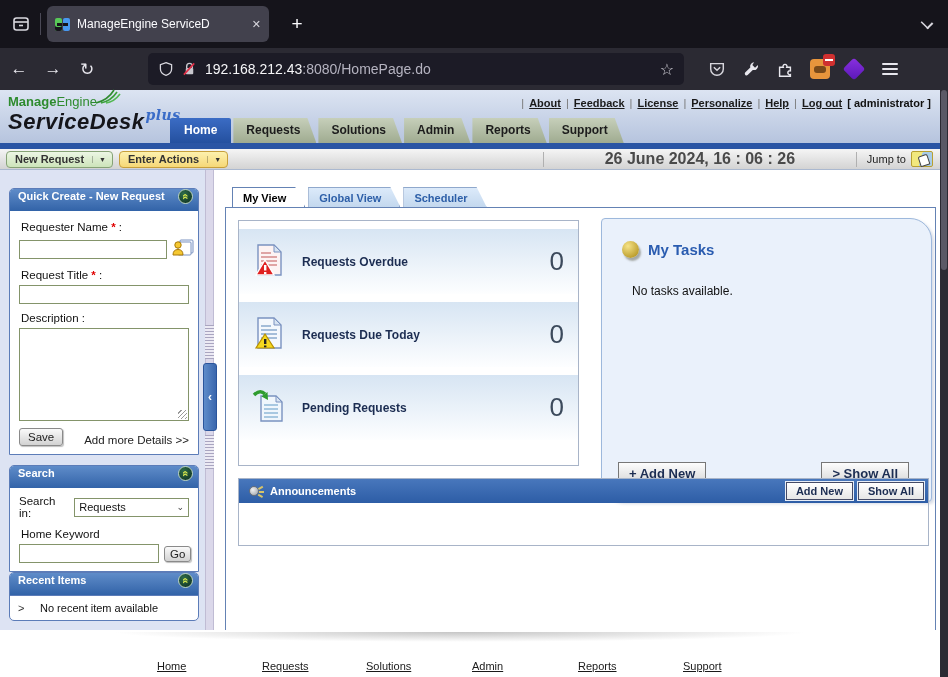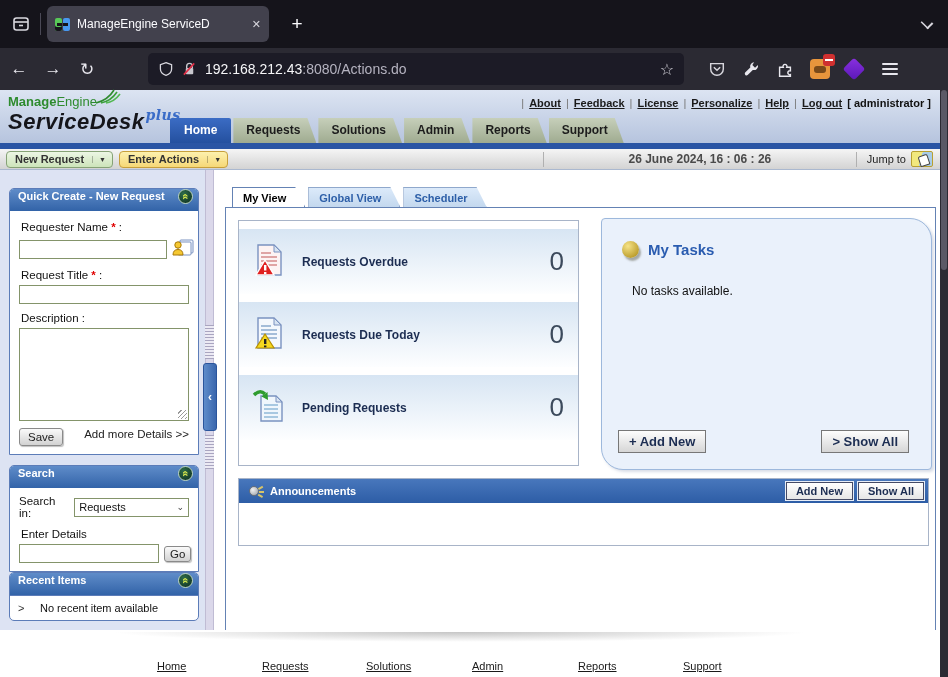--- a/index.html
+++ b/index.html
@@ -59,21 +59,21 @@
 
   
   .toolbar { position:absolute; left:0; top:149px; width:941px; height:21px; background:linear-gradient(#f5f5f5,#d3d3d3); border-bottom:1px solid #aab8cf; display:flex; align-items:center; }
   .tb-btn { display:flex; align-items:center; height:17px; border-radius:4px; font-size:11px; font-weight:bold; color:#333; margin-left:6px; }
   .tb-btn .lbl { padding:0 8px; }
   .tb-btn .arrow { border-left:1px solid rgba(0,0,0,0.25); padding:0 6px; font-size:7px; }
   .tb-green { background:linear-gradient(#ecf6e4,#cde4ba); border:1px solid #86a276; }
   .tb-yellow { background:linear-gradient(#fdf1ae,#f6d877); border:1px solid #c7a03c; }
   .tb-spacer { flex:1; }
   .tb-sep { width:1px; height:15px; background:#b0b0b0; }
-  .tb-date { width:312px; text-align:center; font-size:12px; font-weight:bold; color:#4a4a4a; }
+  .tb-date { width:312px; text-align:center; font-size:16px; font-weight:bold; color:#4a4a4a; }
   .jumpto { display:flex; align-items:center; gap:5px; padding:0 8px 0 10px; font-size:11px; color:#222; }
   .jump-icon { width:22px; height:16px; border:1px solid #b8a030; border-radius:2px; background:linear-gradient(105deg,#f2e87e 45%,#a8cce8 45%); position:relative; }
   .jump-icon::after { content:""; position:absolute; left:7px; top:3px; width:8px; height:9px; background:#fff; border:1px solid #444; border-radius:2px 2px 1px 1px; transform:rotate(-18deg); }
 
   
   .content { position:absolute; left:0; top:170px; width:941px; height:460px; }
   .sidebar { position:absolute; left:0; top:0; width:205px; height:460px; background:#dde3f3; }
   .divider { position:absolute; left:205px; top:0; width:9px; height:460px; background:#dbd8ea; border-left:1px solid #c0bcd4; border-right:1px solid #c0bcd4; }
   .grip { position:absolute; left:205px; width:9px; height:34px; background:repeating-linear-gradient(#a9a5c0 0 1px,#eceaf4 1px 3px); }
   .collapse-handle { position:absolute; left:203px; top:193px; width:14px; height:68px; background:linear-gradient(90deg,#5e8cca,#3a67ad); border:1px solid #2a559c; border-radius:3px; color:#fff; font-size:12px; font-weight:bold; display:flex; align-items:center; justify-content:center; }
@@ -85,21 +85,21 @@
   .collapse-ico { width:15px; height:15px; border-radius:50%; background:radial-gradient(circle at 35% 30%,#2e6b4a,#0d2e1e); border:1px solid #bcd4bc; color:#d9e84e; display:flex; align-items:center; justify-content:center; }
   .collapse-ico span { display:inline-block; transform:rotate(90deg); font-size:11px; font-weight:bold; line-height:1; }
   .panel-body { padding:7px 9px 8px 9px; }
   .f-label { font-size:11.5px; color:#111; margin:3px 0 4px 2px; }
   .req { color:#e00000; font-weight:bold; }
   .t-input { height:19px; border:1px solid #84946a; background:#fff; width:100%; }
   .req-row { display:flex; align-items:center; gap:4px; }
   .req-row .t-input { width:148px; }
   .textarea-box { height:93px; border:1px solid #84946a; position:relative; }
   .textarea-box::after { content:""; position:absolute; right:1px; bottom:1px; width:9px; height:9px; background:repeating-linear-gradient(135deg,transparent 0 2px,#999 2px 3px); }
-  .qc-foot { display:flex; align-items:flex-start; margin-top:7px; }
+  .qc-foot { display:flex; align-items:flex-end; margin-top:7px; }
   .gray-btn { background:linear-gradient(#fafafa,#d2d2d2); border:1px solid #8a8a8a; border-radius:3px; font-size:11.5px; color:#222; padding:2px 8px; box-shadow:1px 1px 1px rgba(0,0,0,.25); }
   .addmore { flex:1; text-align:right; font-size:11.5px; color:#222; }
   .sel-box { width:120px; height:19px; border:1px solid #84946a; display:flex; align-items:center; font-size:11px; color:#111; padding:0 4px; }
   .sel-box .chev { margin-left:auto; font-size:9px; color:#444; }
   .search-row { display:flex; align-items:center; gap:6px; }
   .kw-row { display:flex; align-items:center; gap:5px; margin-top:3px; }
   .kw-row .t-input { width:140px; }
   .recent-body { display:flex; padding:6px 8px; font-size:11px; color:#111; border-top:1px solid #5c7cb8; }
   .recent-body .arr { width:22px; color:#333; }
 
@@ -109,21 +109,21 @@
   .vtab { font-size:11px; font-weight:bold; padding:4px 18px 0 10px; margin-right:3px; clip-path:polygon(0 0,calc(100% - 10px) 0,100% 100%,0 100%); background:linear-gradient(#dceafa,#c3d8ee); color:#2d5fa8; border:1px solid #8fa8cc; border-bottom:none; }
   .vtab.active { background:#fff; color:#000; border:1px solid #6482b4; border-bottom:none; }
   .tab-content { position:absolute; left:0; top:20px; width:711px; height:423px; background:#fff; border:1px solid #6482b4; border-bottom:none; }
 
   .summary { position:absolute; left:12px; top:12px; width:341px; height:246px; border:1px solid #a8b4c8; background:#fff; }
   .summary-head { height:23px; background:linear-gradient(#4877bc,#2d5da6); color:#fff; font-size:12px; font-weight:bold; display:flex; align-items:center; padding-left:9px; }
   .sum-row { height:65px; margin:8px 0 0 0; background:linear-gradient(#d7e5f3,#fdfeff); display:flex; align-items:center; padding:0 14px 0 13px; }
   .sum-row .lbl { font-size:12px; font-weight:bold; color:#1c2d52; margin-left:14px; }
   .sum-row .val { margin-left:auto; font-size:26px; color:#3c4a5c; }
 
-  .tasks-note { position:absolute; left:375px; top:10px; width:331px; height:252px; background:#eaf1fb; border:1px solid #9db8dc; border-radius:4px 22px 4px 22px; box-shadow:2px 2px 3px rgba(100,120,160,.25); }
+  .tasks-note { position:absolute; left:375px; top:10px; width:331px; height:284px; background:#eaf1fb; border:1px solid #9db8dc; border-radius:4px 22px 4px 22px; box-shadow:2px 2px 3px rgba(100,120,160,.25); }
   .tasks-title { position:absolute; left:20px; top:22px; display:flex; align-items:center; gap:9px; }
   .pin { width:17px; height:17px; border-radius:50%; background:radial-gradient(circle at 35% 30%,#f6e387,#a8860f); box-shadow:2px 3px 2px rgba(80,80,60,.45); }
   .tasks-title .t { font-size:15px; font-weight:bold; color:#2a5cb0; }
   .tasks-empty { position:absolute; left:30px; top:65px; font-size:12px; color:#111; }
   .note-btn { position:absolute; bottom:16px; background:linear-gradient(#fdfdfd,#d6d6d6); border:1px solid #777; font-size:13px; font-weight:bold; color:#1c2d52; padding:3px 10px; }
   .note-add { left:16px; }
   .note-show { right:22px; }
 
   .annc { position:absolute; left:12px; top:270px; width:691px; height:68px; border:1px solid #a8b4c8; }
   .annc-head { height:24px; background:linear-gradient(#4877bc,#2d5da6); display:flex; align-items:center; padding:0 4px 0 8px; }
@@ -179,21 +179,21 @@
           <path d="M10 2 L17 4.5 V10 C17 14 13.8 16.8 10 18 C6.2 16.8 3 14 3 10 V4.5 Z" fill="none" stroke="#d8d7de" stroke-width="1.6"></path>
         </svg>
     </span>
     <span class="ico-btn" style="margin-left:8px;">
       <svg width="15" height="16" viewBox="0 0 16 16">
           <path d="M5 7 V5 a3 3 0 0 1 6 0 v2" fill="none" stroke="#c8c7ce" stroke-width="1.5"></path>
           <rect x="4" y="7" width="8" height="6.5" rx="1" fill="#c8c7ce"></rect>
           <line x1="2" y1="14" x2="13" y2="2" stroke="#e03048" stroke-width="1.8"></line>
         </svg>
     </span>
-    <span class="url-text"><span class="url-host">192.168.212.43</span><span class="url-path">:8080/Actions.do</span></span>
+    <span class="url-text"><span class="url-host">192.168.212.43</span><span class="url-path">:8080/HomePage.do</span></span>
     <span class="star">☆</span>
   </div>
   <div class="ext-icons">
     <span class="ico-btn">
       <svg width="18" height="18" viewBox="0 0 20 20">
           <path d="M3 4 h14 v6 a7 7 0 0 1 -14 0 Z" fill="none" stroke="#d8d7de" stroke-width="1.6"></path>
           <polyline points="6.5,8 10,11.5 13.5,8" fill="none" stroke="#d8d7de" stroke-width="1.6"></polyline>
         </svg>
     </span>
     <span class="ico-btn">
@@ -319,21 +319,21 @@
           </span>
       </div>
       <div class="panel-body">
         <div class="search-row">
           <span class="f-label" style="margin:0;">Search in:</span>
           <div class="sel-box">
             <span>Requests</span>
             <span class="chev">⌄</span>
           </div>
         </div>
-        <div class="f-label" style="margin-top:9px;">Enter Details</div>
+        <div class="f-label" style="margin-top:9px;">Home Keyword</div>
         <div class="kw-row">
           <input class="t-input" style="">
           <button class="gray-btn" style="padding:1px 5px;">Go</button>
         </div>
       </div>
     </div>
 
     <div class="panel" style="top:402px; border-radius:5px;">
       <div class="panel-head">
         <span class="ttl">Recent Items</span>

